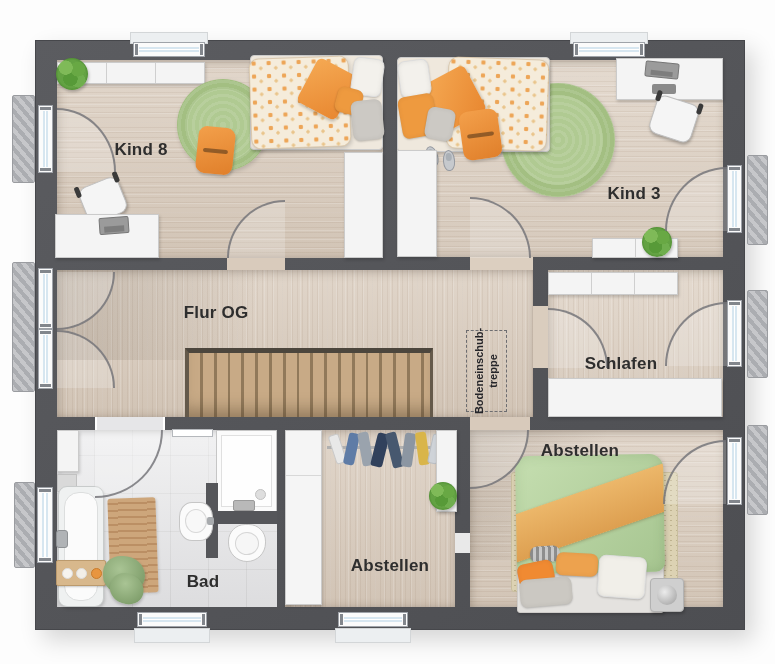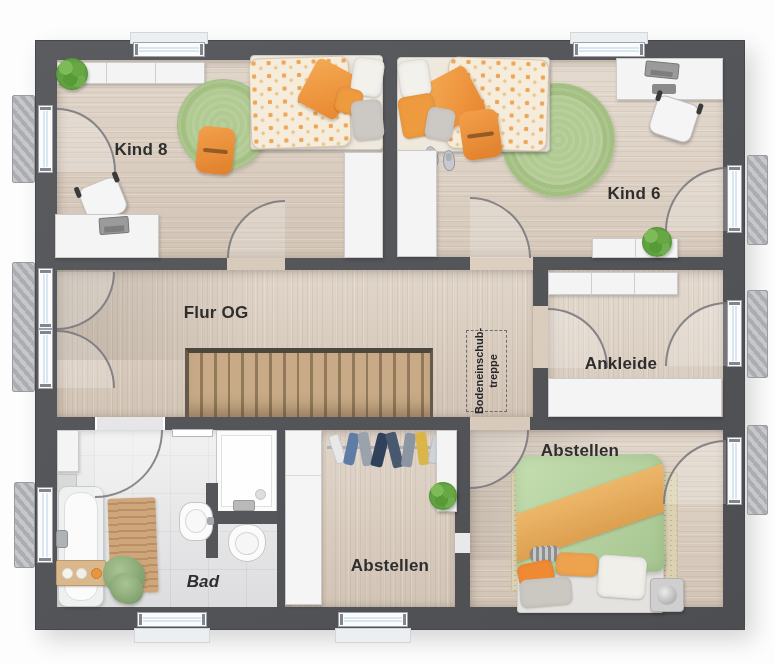--- a/index.html
+++ b/index.html
@@ -312,20 +312,20 @@
   <div class="abs hatch" style="left:747px;top:290px;width:21px;height:88px;"></div>
   <div class="abs win win-v" style="left:727px;top:300px;width:15px;height:67px;">
       <div class="glass"></div>
     </div>
   <div class="abs hatch" style="left:747px;top:425px;width:21px;height:90px;"></div>
   <div class="abs win win-v" style="left:727px;top:437px;width:15px;height:68px;">
       <div class="glass"></div>
     </div>
 
   <div class="abs room-label" style="left:141px;top:150px;">Kind 8</div>
-  <div class="abs room-label" style="left:634px;top:194px;">Kind 6</div>
+  <div class="abs room-label" style="left:634px;top:194px;">Kind 3</div>
   <div class="abs room-label" style="left:216px;top:313px;">Flur OG</div>
-  <div class="abs room-label" style="left:621px;top:364px;">Ankleide</div>
+  <div class="abs room-label" style="left:621px;top:364px;">Schlafen</div>
   <div class="abs room-label" style="left:580px;top:451px;">Abstellen</div>
   <div class="abs room-label" style="left:390px;top:566px;">Abstellen</div>
-  <div class="abs room-label" style="left:203px;top:582px;font-style:italic;">Bad</div>
+  <div class="abs room-label" style="left:203px;top:582px;">Bad</div>
 
 </div>
 
 </body></html>

